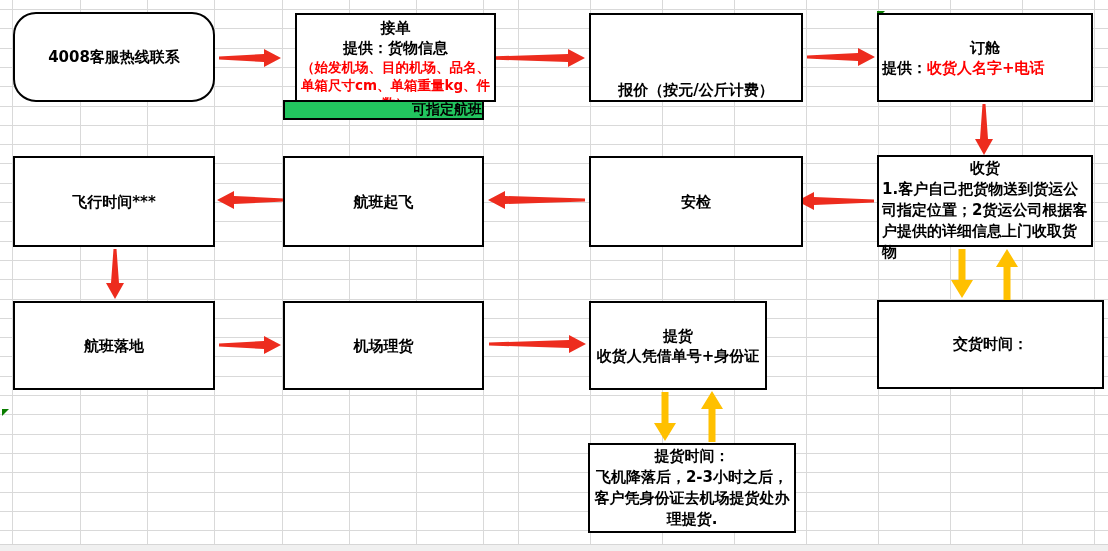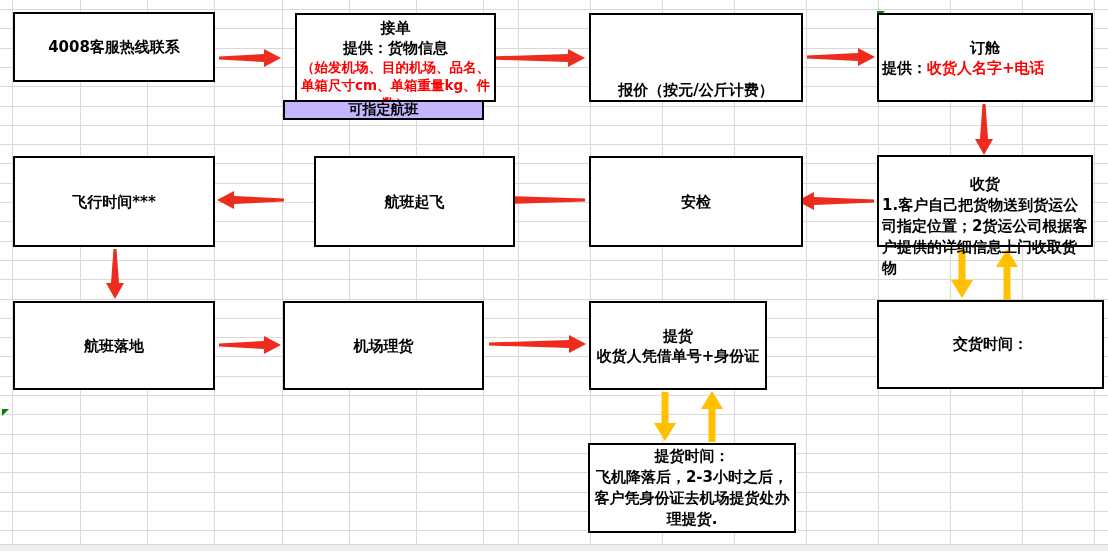--- a/index.html
+++ b/index.html
@@ -36,24 +36,24 @@
     text-align:left;
     align-self:stretch;
     padding:0 3px;
   }
   .small{font-size:13.5px;line-height:18px;}
   
   #node-order{justify-content:flex-start;padding-top:3px;}
   #node-order-footer{
     position:absolute;box-sizing:border-box;
     border:2px solid #000;border-top:2px solid #000;
-    background:#c4b5fd;display:flex;align-items:center;justify-content:center;
+    background:#22c55e;display:flex;align-items:center;justify-content:flex-end;
     font-weight:bold;font-size:14px;z-index:2;
   }
-  #node-receive{justify-content:flex-start;padding-top:17px;}
+  #node-receive{justify-content:flex-start;padding-top:1px;}
   #bottom-strip{
     position:absolute;left:0;top:544px;width:1108px;height:7px;
     background:#f0f0f0;border-top:1px solid #d6d6d6;z-index:1;
   }
 </style>
 </head>
 <body>
 
 <div id="sheet">
 
@@ -98,21 +98,21 @@
       <line x1="0" y1="395.5" x2="1108" y2="395.5" stroke="#d9d9d9" stroke-width="1"></line>
       <line x1="0" y1="414.5" x2="1108" y2="414.5" stroke="#d9d9d9" stroke-width="1"></line>
       <line x1="0" y1="434.5" x2="1108" y2="434.5" stroke="#d9d9d9" stroke-width="1"></line>
       <line x1="0" y1="453.5" x2="1108" y2="453.5" stroke="#d9d9d9" stroke-width="1"></line>
       <line x1="0" y1="472.5" x2="1108" y2="472.5" stroke="#d9d9d9" stroke-width="1"></line>
       <line x1="0" y1="492.5" x2="1108" y2="492.5" stroke="#d9d9d9" stroke-width="1"></line>
       <line x1="0" y1="511.5" x2="1108" y2="511.5" stroke="#d9d9d9" stroke-width="1"></line>
       <line x1="0" y1="530.5" x2="1108" y2="530.5" stroke="#d9d9d9" stroke-width="1"></line>
     </svg>
 
-  <div class="node" id="node-hotline" style="left:13px;top:12px;width:202px;height:70px;">
+  <div class="node" id="node-hotline" style="left:13px;top:12px;width:202px;height:90px;border-radius:23px;">
     <span>4008客服热线联系</span>
   </div>
 
   <div class="node" id="node-order" style="left:283px;top:13px;width:201px;height:89px;margin-left:12px;">
     <span class="title">接单</span>
     <span>提供：货物信息</span>
     <span class="red-text small">（始发机场、目的机场、品名、单箱尺寸cm、单箱重量kg、件数）</span>
   </div>
   <div id="node-order-footer" style="left:283px;top:100px;width:201px;height:20px;">
     <span>可指定航班</span>
@@ -124,21 +124,21 @@
 
   <div class="node" id="node-booking" style="left:877px;top:13px;width:216px;height:89px;">
     <span class="title">订舱</span>
     <span class="body-left"><span>提供：</span><span class="red-text">收货人名字+电话</span></span>
   </div>
 
   <div class="node" id="node-flight-time" style="left:13px;top:156px;width:202px;height:91px;">
     <span>飞行时间***</span>
   </div>
 
-  <div class="node" id="node-takeoff" style="left:283px;top:156px;width:201px;height:91px;margin-left:31px;">
+  <div class="node" id="node-takeoff" style="left:283px;top:156px;width:201px;height:91px;">
     <span>航班起飞</span>
   </div>
 
   <div class="node" id="node-security" style="left:589px;top:156px;width:214px;height:91px;">
     <span>安检</span>
   </div>
 
   <div class="node" id="node-receive" style="left:877px;top:155px;width:216px;height:92px;line-height:21px;">
     <span class="title">收货</span>
     <span class="body-left">1.客户自己把货物送到货运公司指定位置；2货运公司根据客户提供的详细信息上门收取货物</span>

